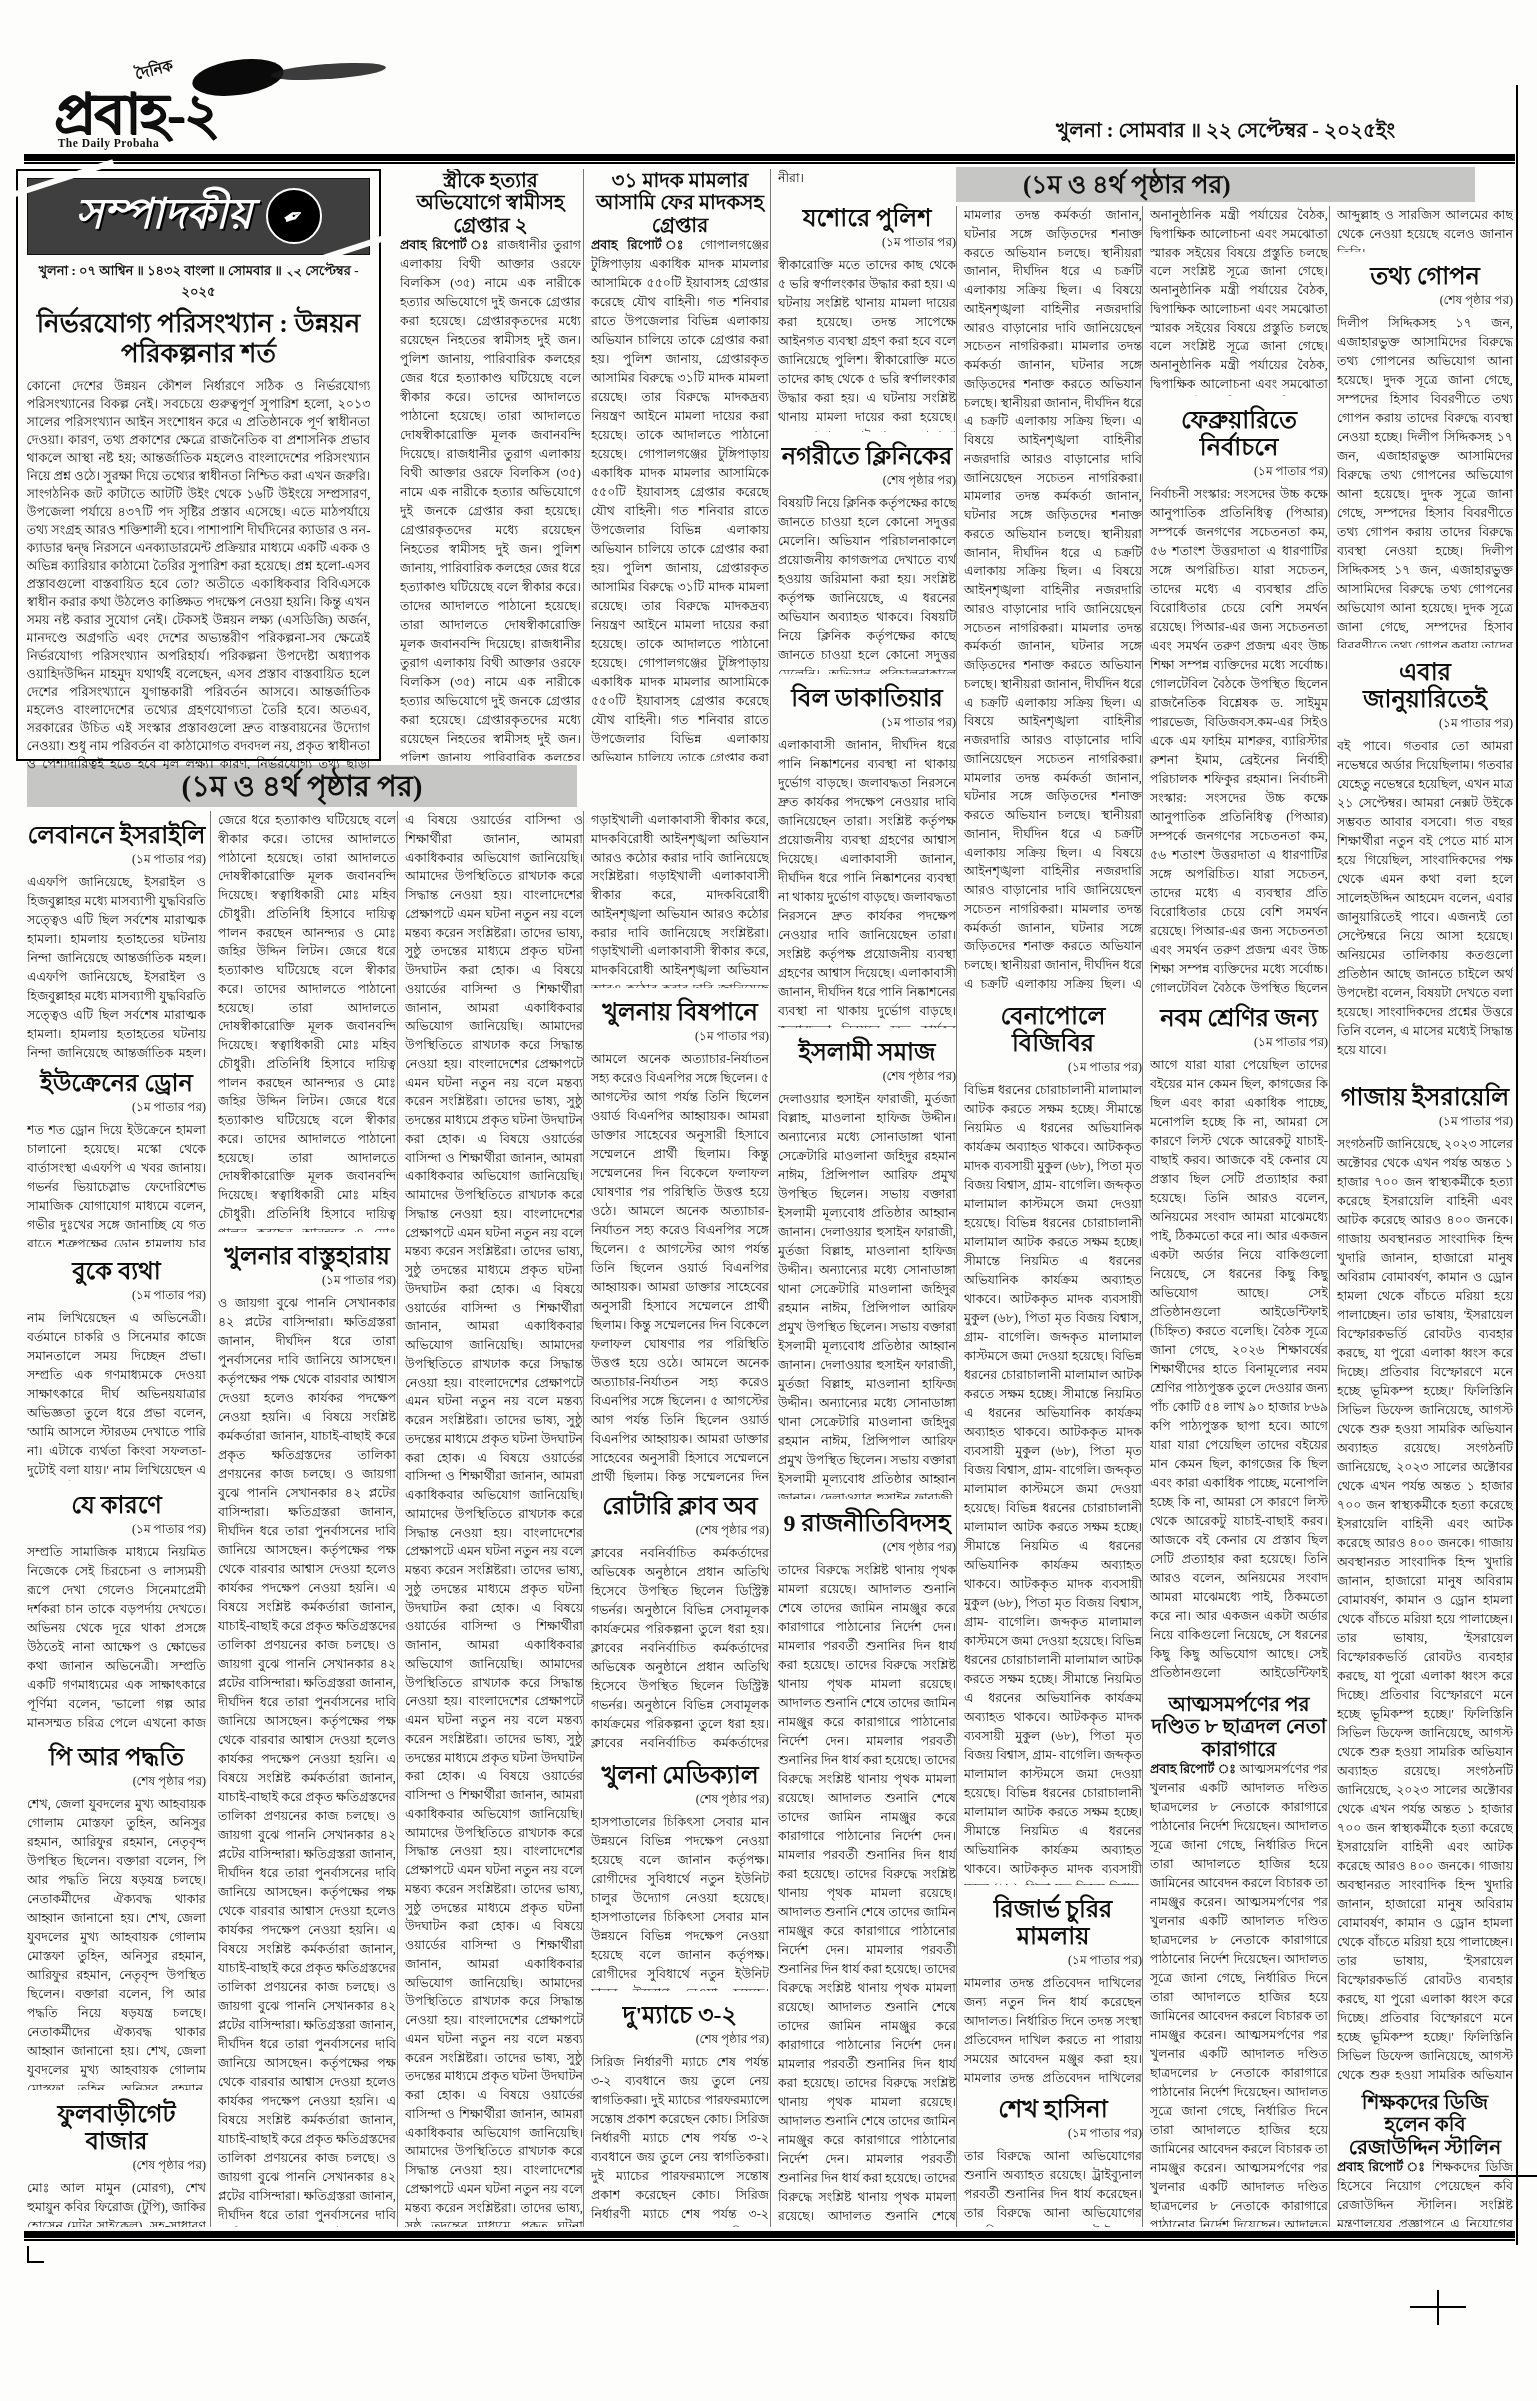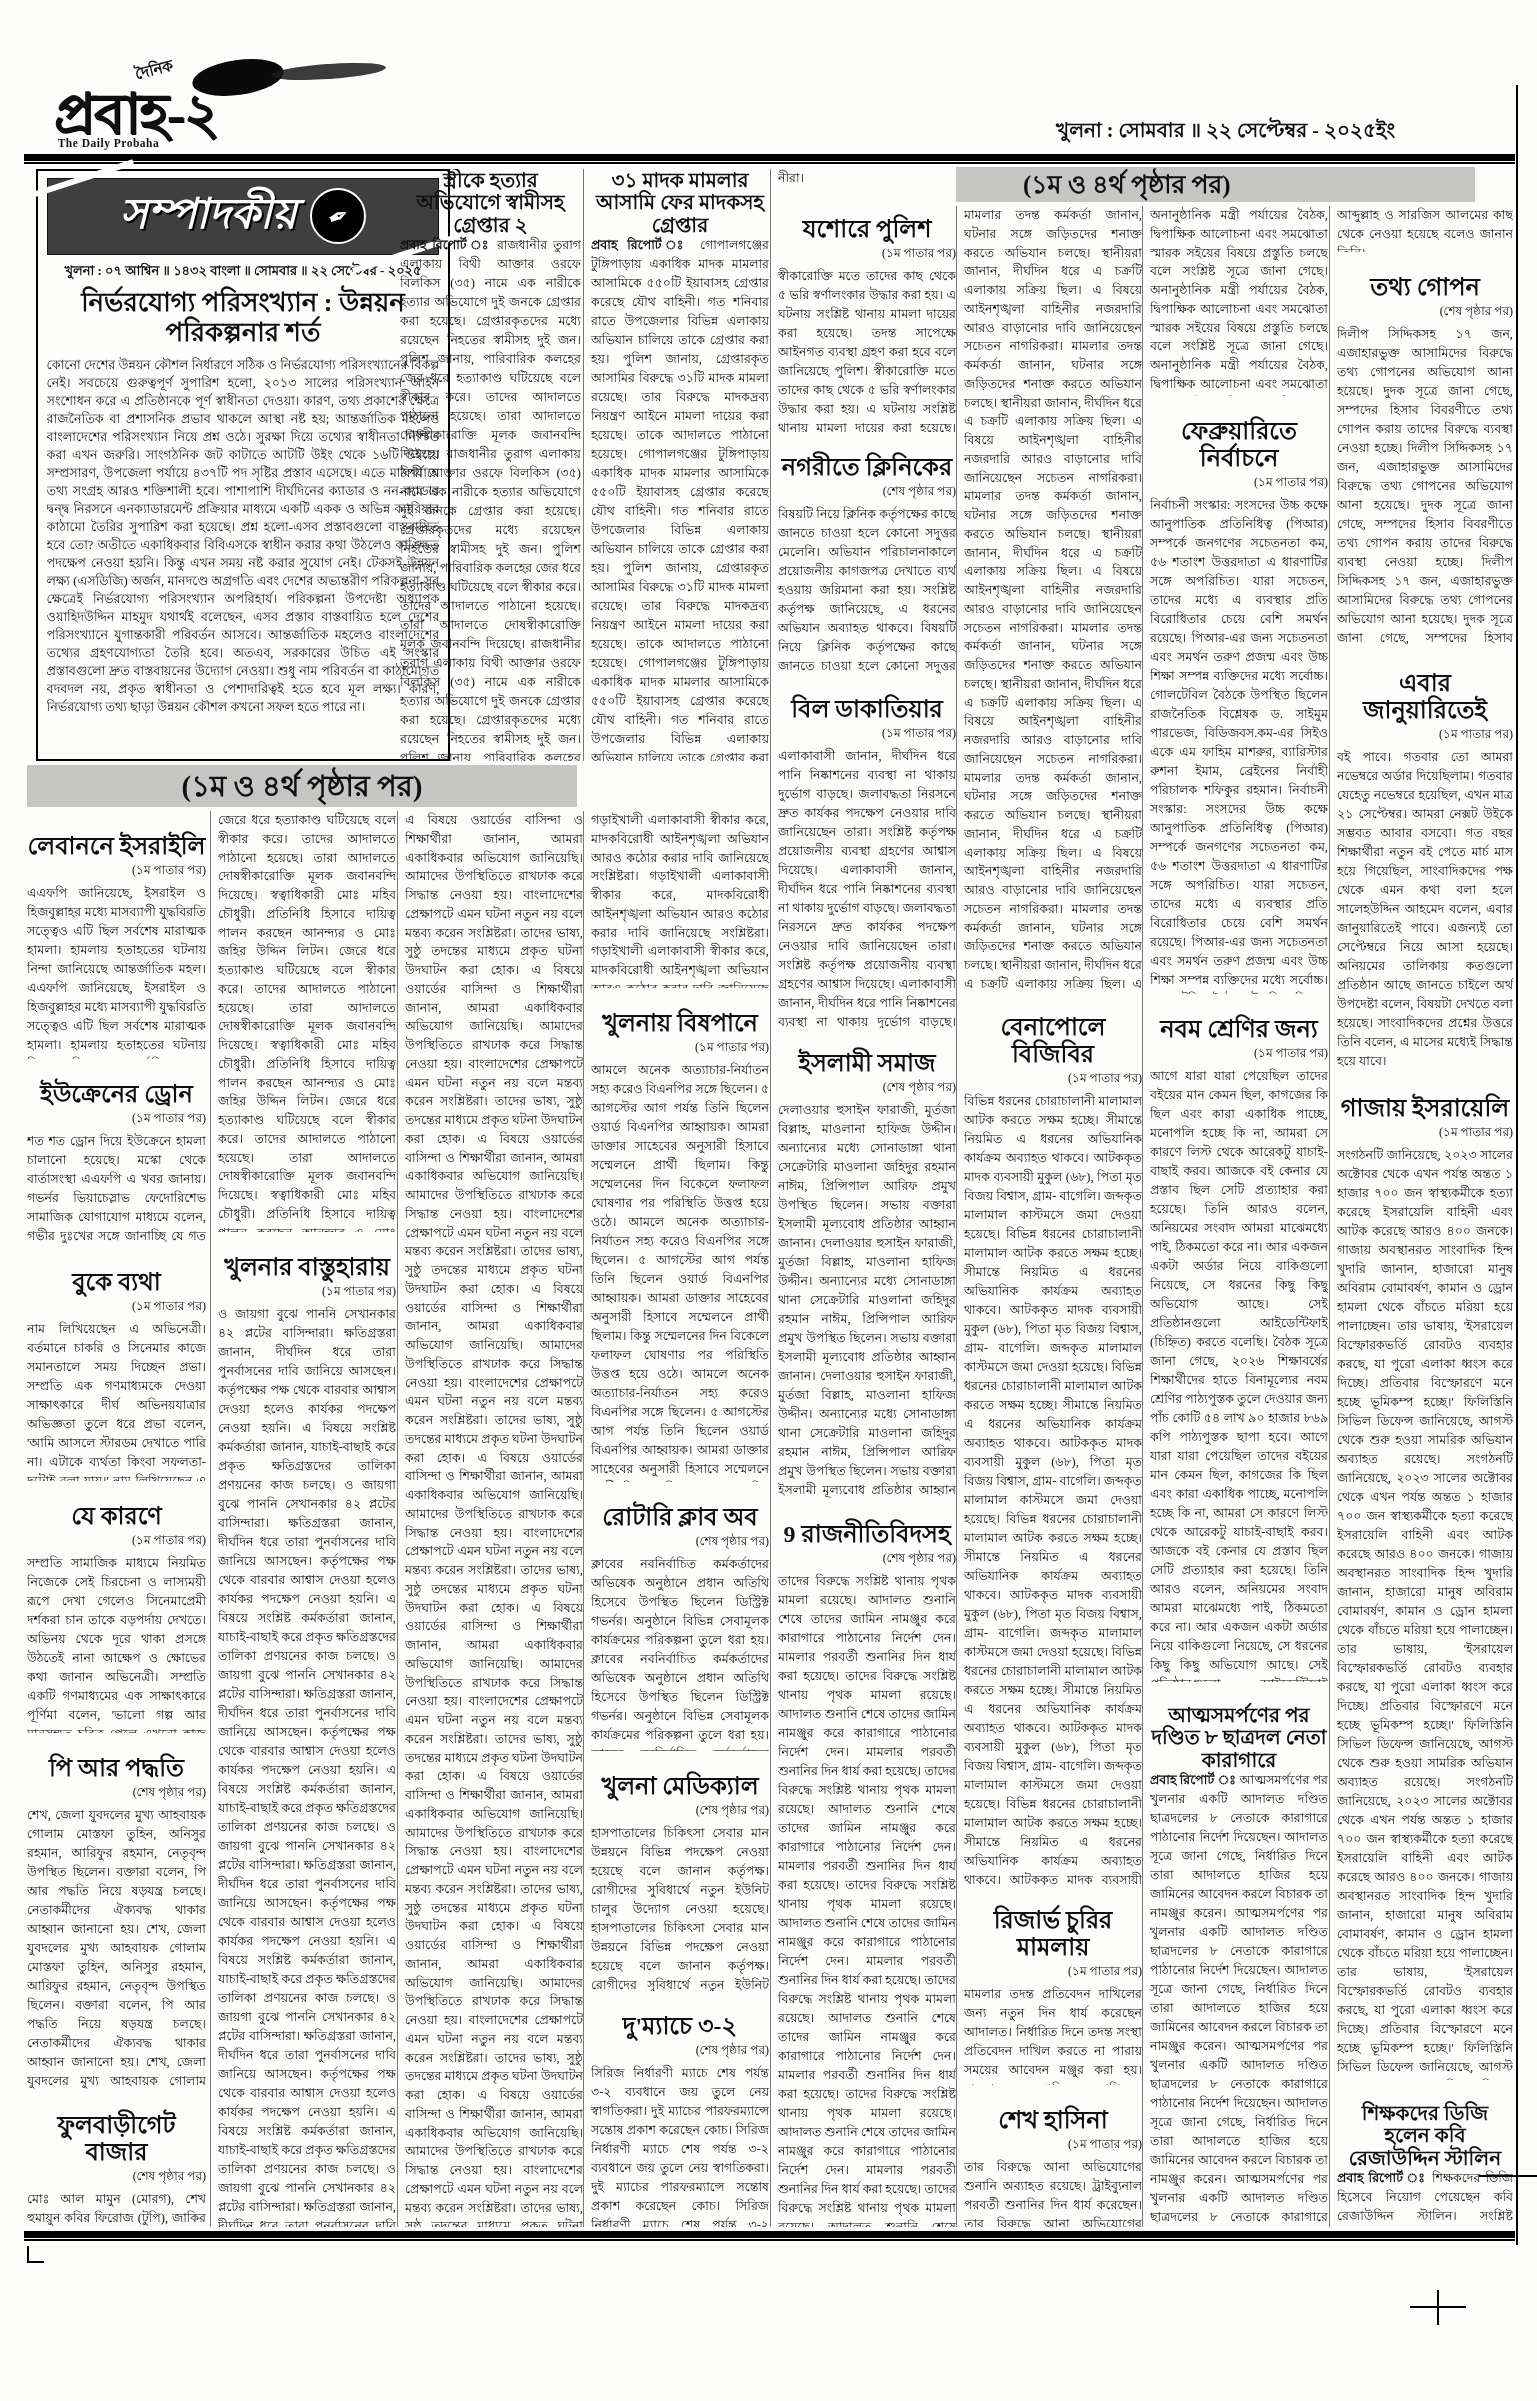--- a/index.html
+++ b/index.html
@@ -12,35 +12,35 @@
   #mast-daily{position:absolute;left:85px;top:0px;font-size:15.4px;font-weight:bold;transform:rotate(-14deg);}
   #mast-title{position:absolute;left:3.8px;top:13.4px;font-size:56px;font-weight:900;letter-spacing:-1.9px;text-shadow:1px 1px 0 #000;}
   #mast-sub{position:absolute;left:7.7px;top:79px;font-size:11.5px;font-weight:bold;letter-spacing:0.5px;}
   #dateline{position:absolute;left:865px;top:115px;width:530px;text-align:right;font-size:20px;font-weight:bold;}
   .hrule{position:absolute;left:24px;width:1491px;background:#000;}
   
   .band{position:absolute;background:#c6c6c4;font-weight:bold;}
   #band-right{left:956px;top:167px;width:519px;height:35px;font-size:25px;line-height:35px;padding-left:67px;box-sizing:border-box;}
   #band-left{left:27px;top:765px;width:550px;height:42px;font-size:29px;line-height:42px;text-align:center;}
   
-  #editorial{position:absolute;left:36px;top:169px;width:414px;height:592px;border:2.9px solid #000;box-sizing:border-box;padding:6.7px 8.6px;}
+  #editorial{position:absolute;left:16px;top:169px;width:365px;height:592px;border:2.9px solid #000;box-sizing:border-box;padding:6.7px 8.6px;}
   #ed-band{position:relative;background:#3f3f3f;height:75px;display:flex;align-items:center;justify-content:center;gap:13.4px;border:1.9px solid #111;}
   #ed-band:before,#ed-band:after{content:"";position:absolute;background:#fdfdfc;height:5.8px;width:115px;transform:rotate(-18deg);}
   #ed-band:before{left:-27px;top:-1.9px;} #ed-band:after{right:-27px;bottom:-1.9px;}
   #ed-title{color:#fff;font-size:42px;font-weight:bold;font-style:italic;text-shadow:1.9px 1.9px 0 #000;}
   #ed-logo{width:52px;height:52px;border-radius:50%;background:#000;border:2.9px double #fff;display:flex;align-items:center;justify-content:center;flex:none;}
   #ed-logo span{color:#fff;font-size:25px;transform:rotate(-25deg);font-family:"DejaVu Sans",sans-serif;}
   #ed-date{font-size:13px;font-weight:bold;text-align:center;padding:6.7px 0 3.8px 0;}
   #ed-head{font-size:26px;font-weight:bold;text-align:center;margin:1.9px 0 7.7px 0;line-height:1.15;}
   #ed-body{font-size:12.7px;line-height:1.42;text-align:justify;overflow:hidden;height:392px;}
   
   .col{position:absolute;overflow:hidden;box-sizing:border-box;}
   .col.sep{border-left:1px solid #777;padding-left:7px;}
   .article{overflow:hidden;}
-  .hl{font-weight:bold;text-align:center;font-size:24px;line-height:1.12;margin-top:22px;}
+  .hl{font-weight:bold;text-align:center;font-size:24px;line-height:1.12;margin-top:11px;}
   .hl.big{font-size:20px;margin-top:0;}
   .hl.small{font-size:20px;}
   .cont{font-size:12px;font-weight:normal;text-align:right;margin:1px 0 2.9px 0;}
   .body{font-size:12.5px;line-height:1.52;text-align:justify;}
   .byline{font-weight:bold;}
   .pre{font-size:12.5px;line-height:1.5;}
   
   #vline-right{position:absolute;left:1516px;top:85px;width:1.9px;height:2160px;background:#000;}
   #tick-right{position:absolute;left:1479px;top:2175px;width:58px;height:1.9px;background:#000;}
   .cropmark{position:absolute;background:#000;}

